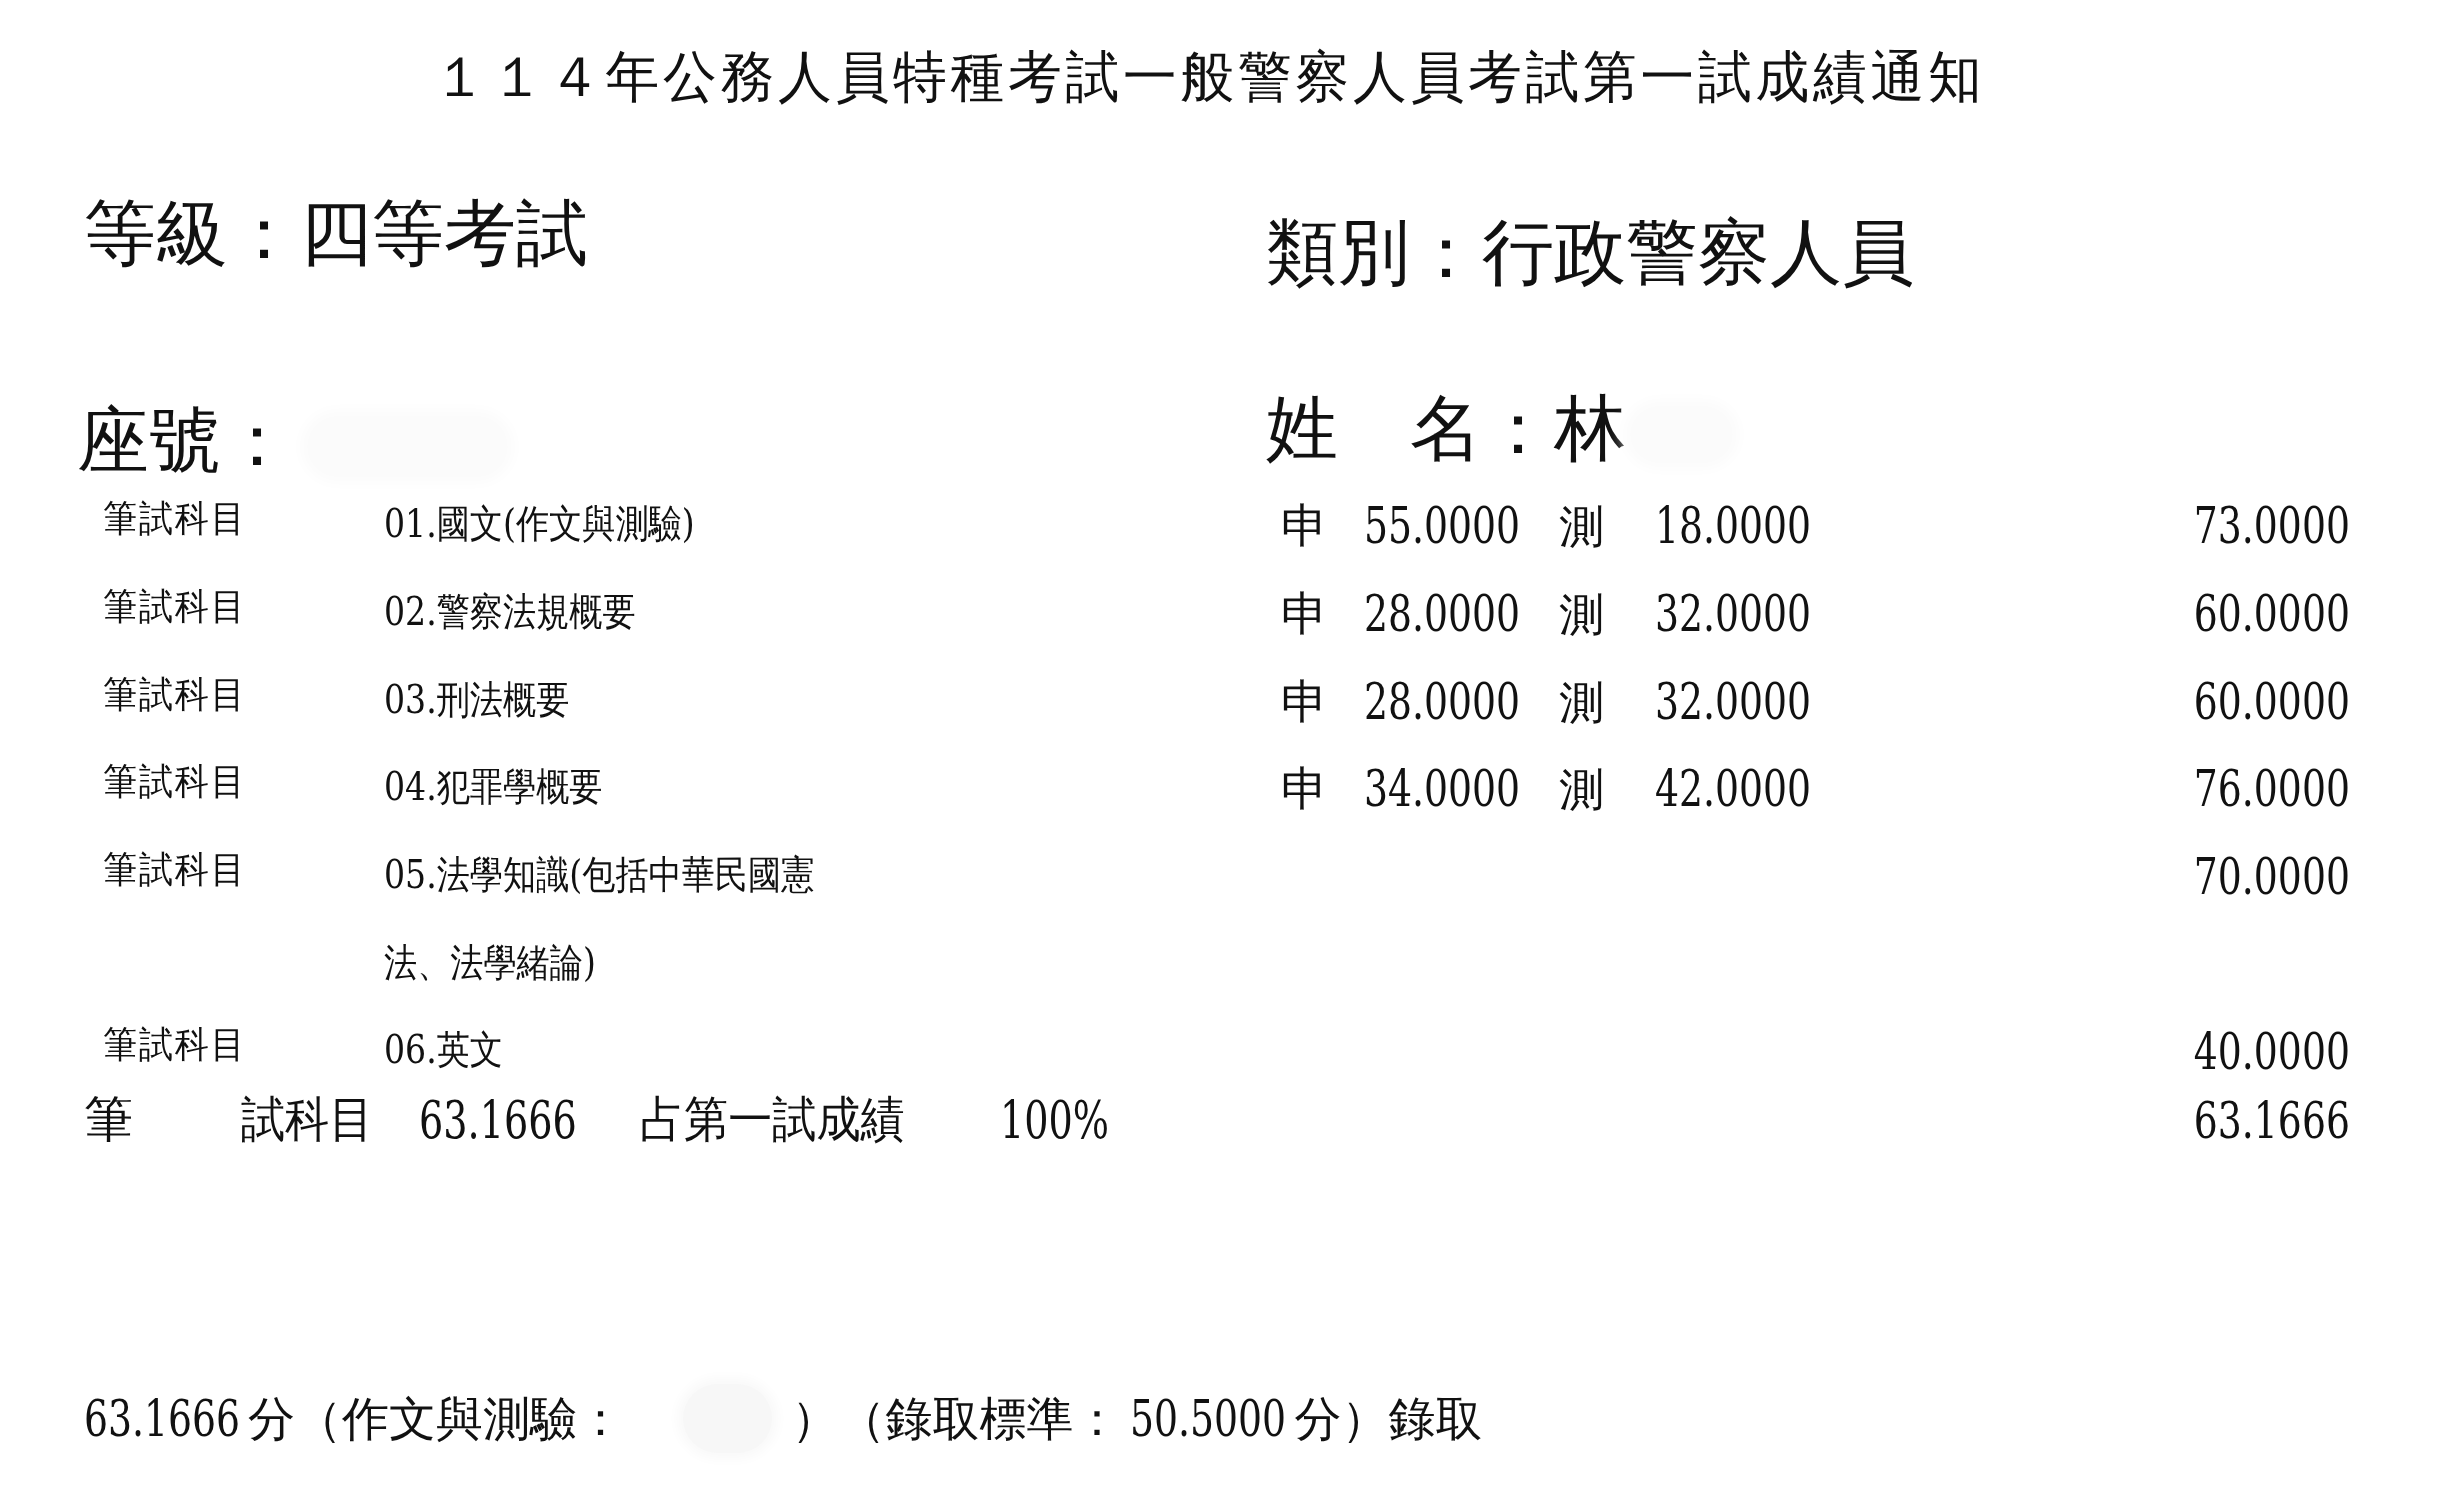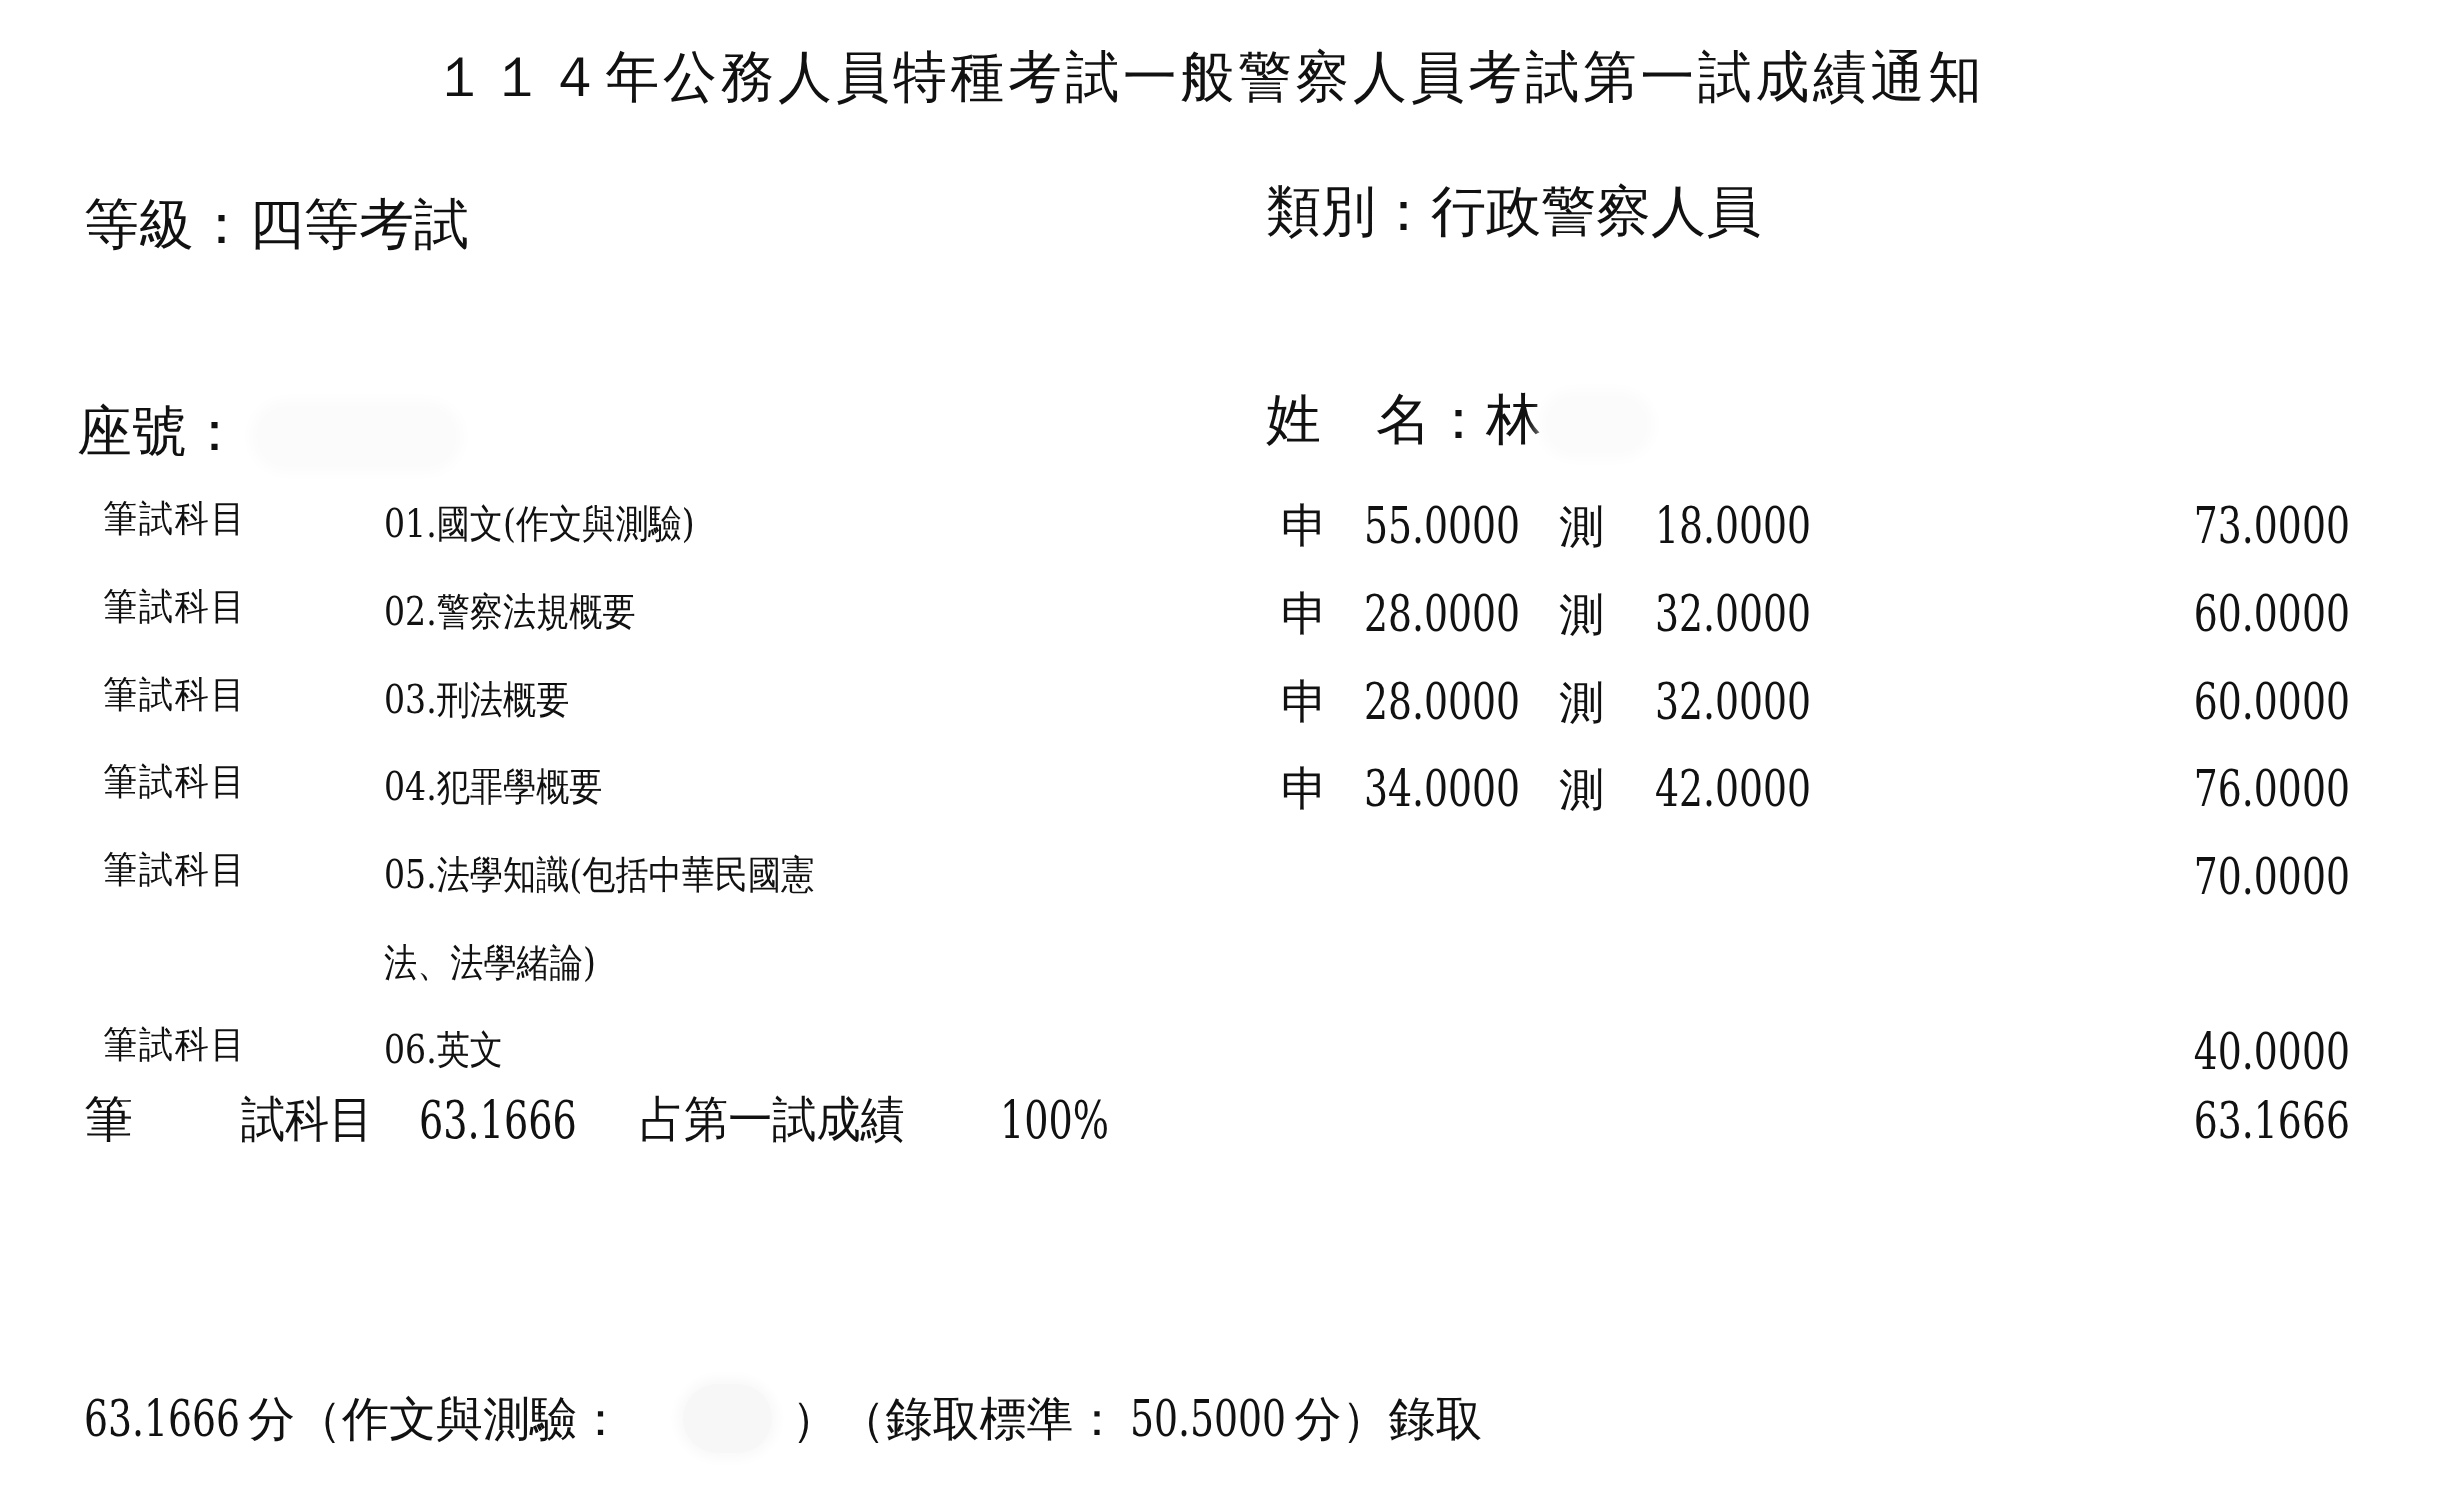--- a/index.html
+++ b/index.html
@@ -20,26 +20,26 @@
     
     .title {
       left: 433px; top: 49px;
       font-size: 56px;
       letter-spacing: 3.9px;
       transform: scaleX(0.96);
       transform-origin: left top;
     }
 
     
-    .field-lg { font-size: 55px; }
+    .field-lg { font-size: 72px; }
     .field-label { display: inline-block; }
     .field-value { display: inline-block; }
 
     .level   { left: 84px;   top: 197px; }
-    .category{ left: 1266px; top: 188px; font-family: Liberation Mono, monospace; }
+    .category{ left: 1266px; top: 216px; }
     .seat    { left: 77px;   top: 404px; }
     .name    { left: 1266px; top: 392px; }
 
     .redact {
       display: inline-block;
       vertical-align: middle;
       background: #fbfbfb;
       border-radius: 39px;
       box-shadow: 0 0 13.8px 7.9px #fbfbfb;
     }

